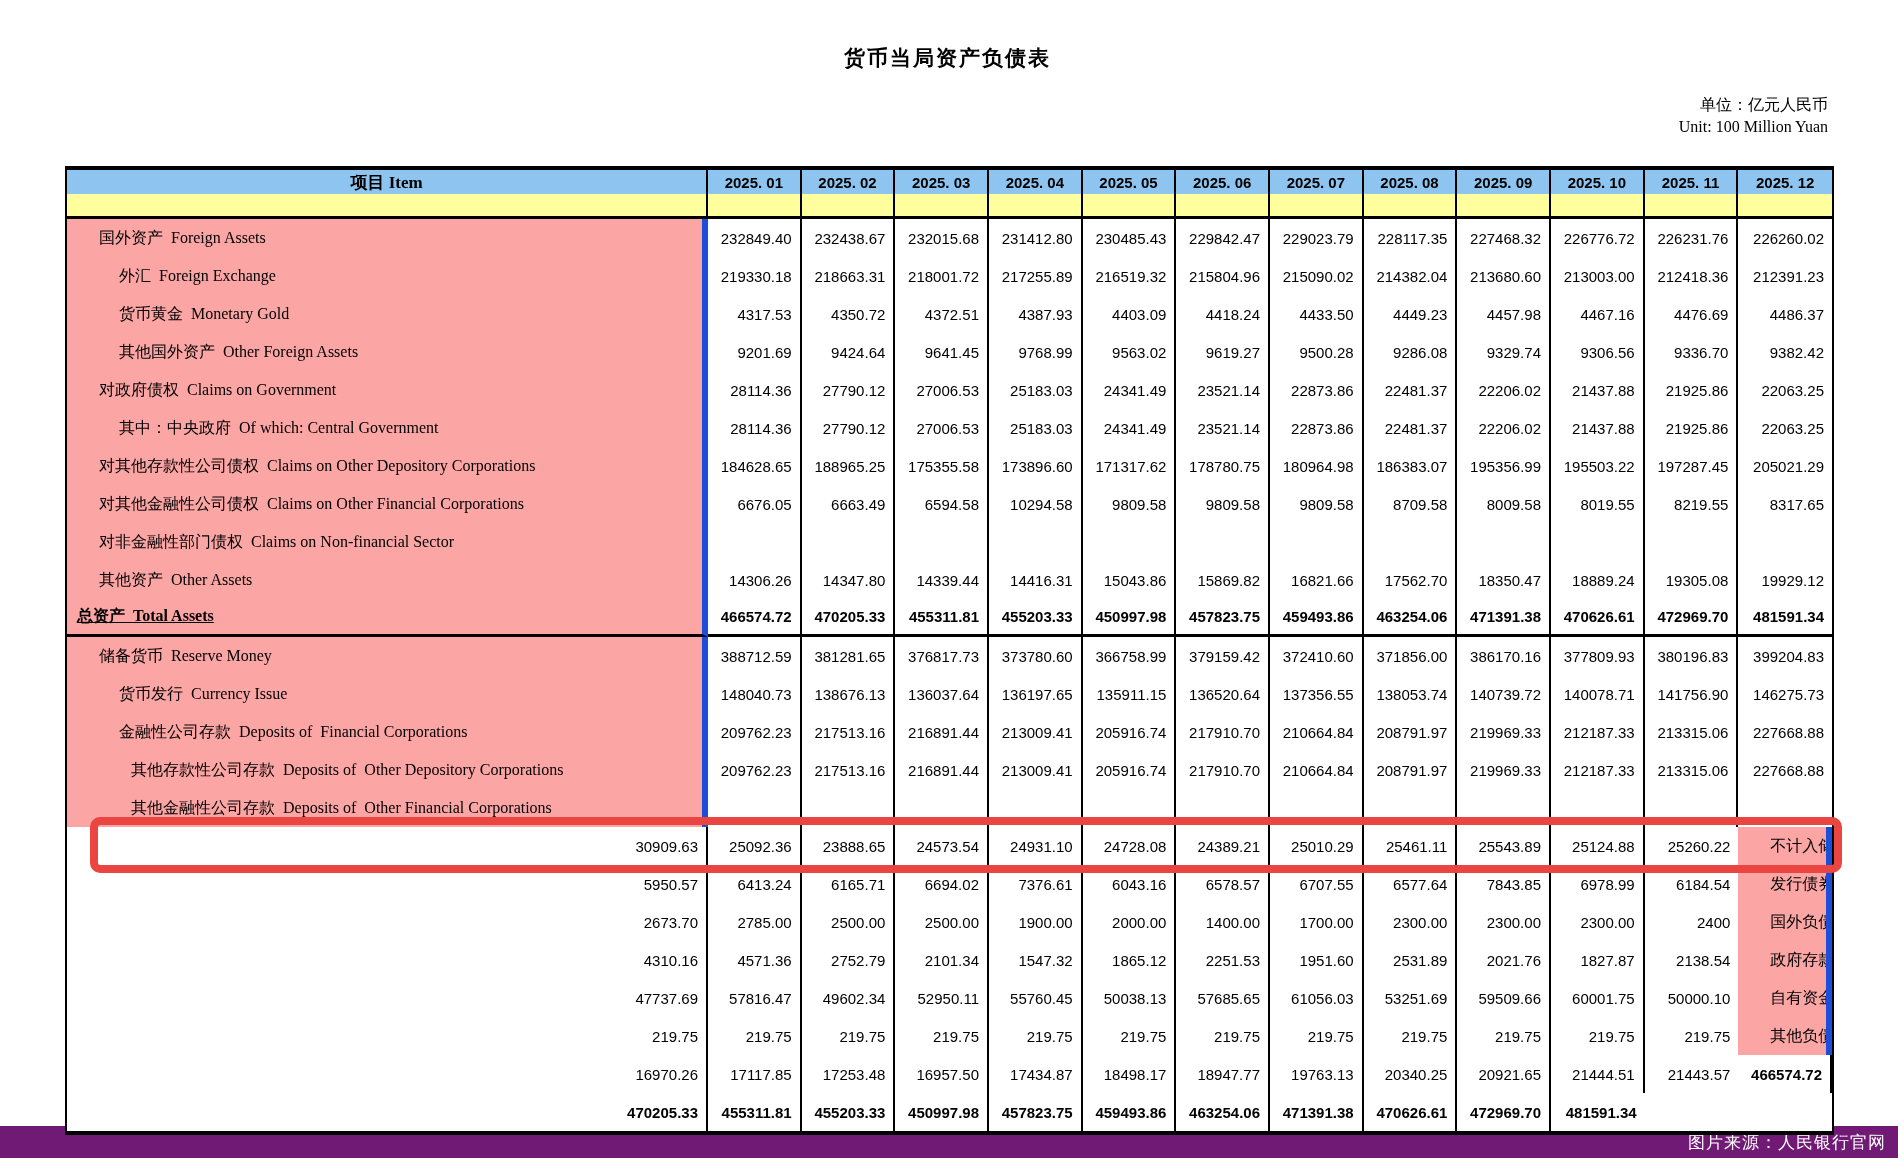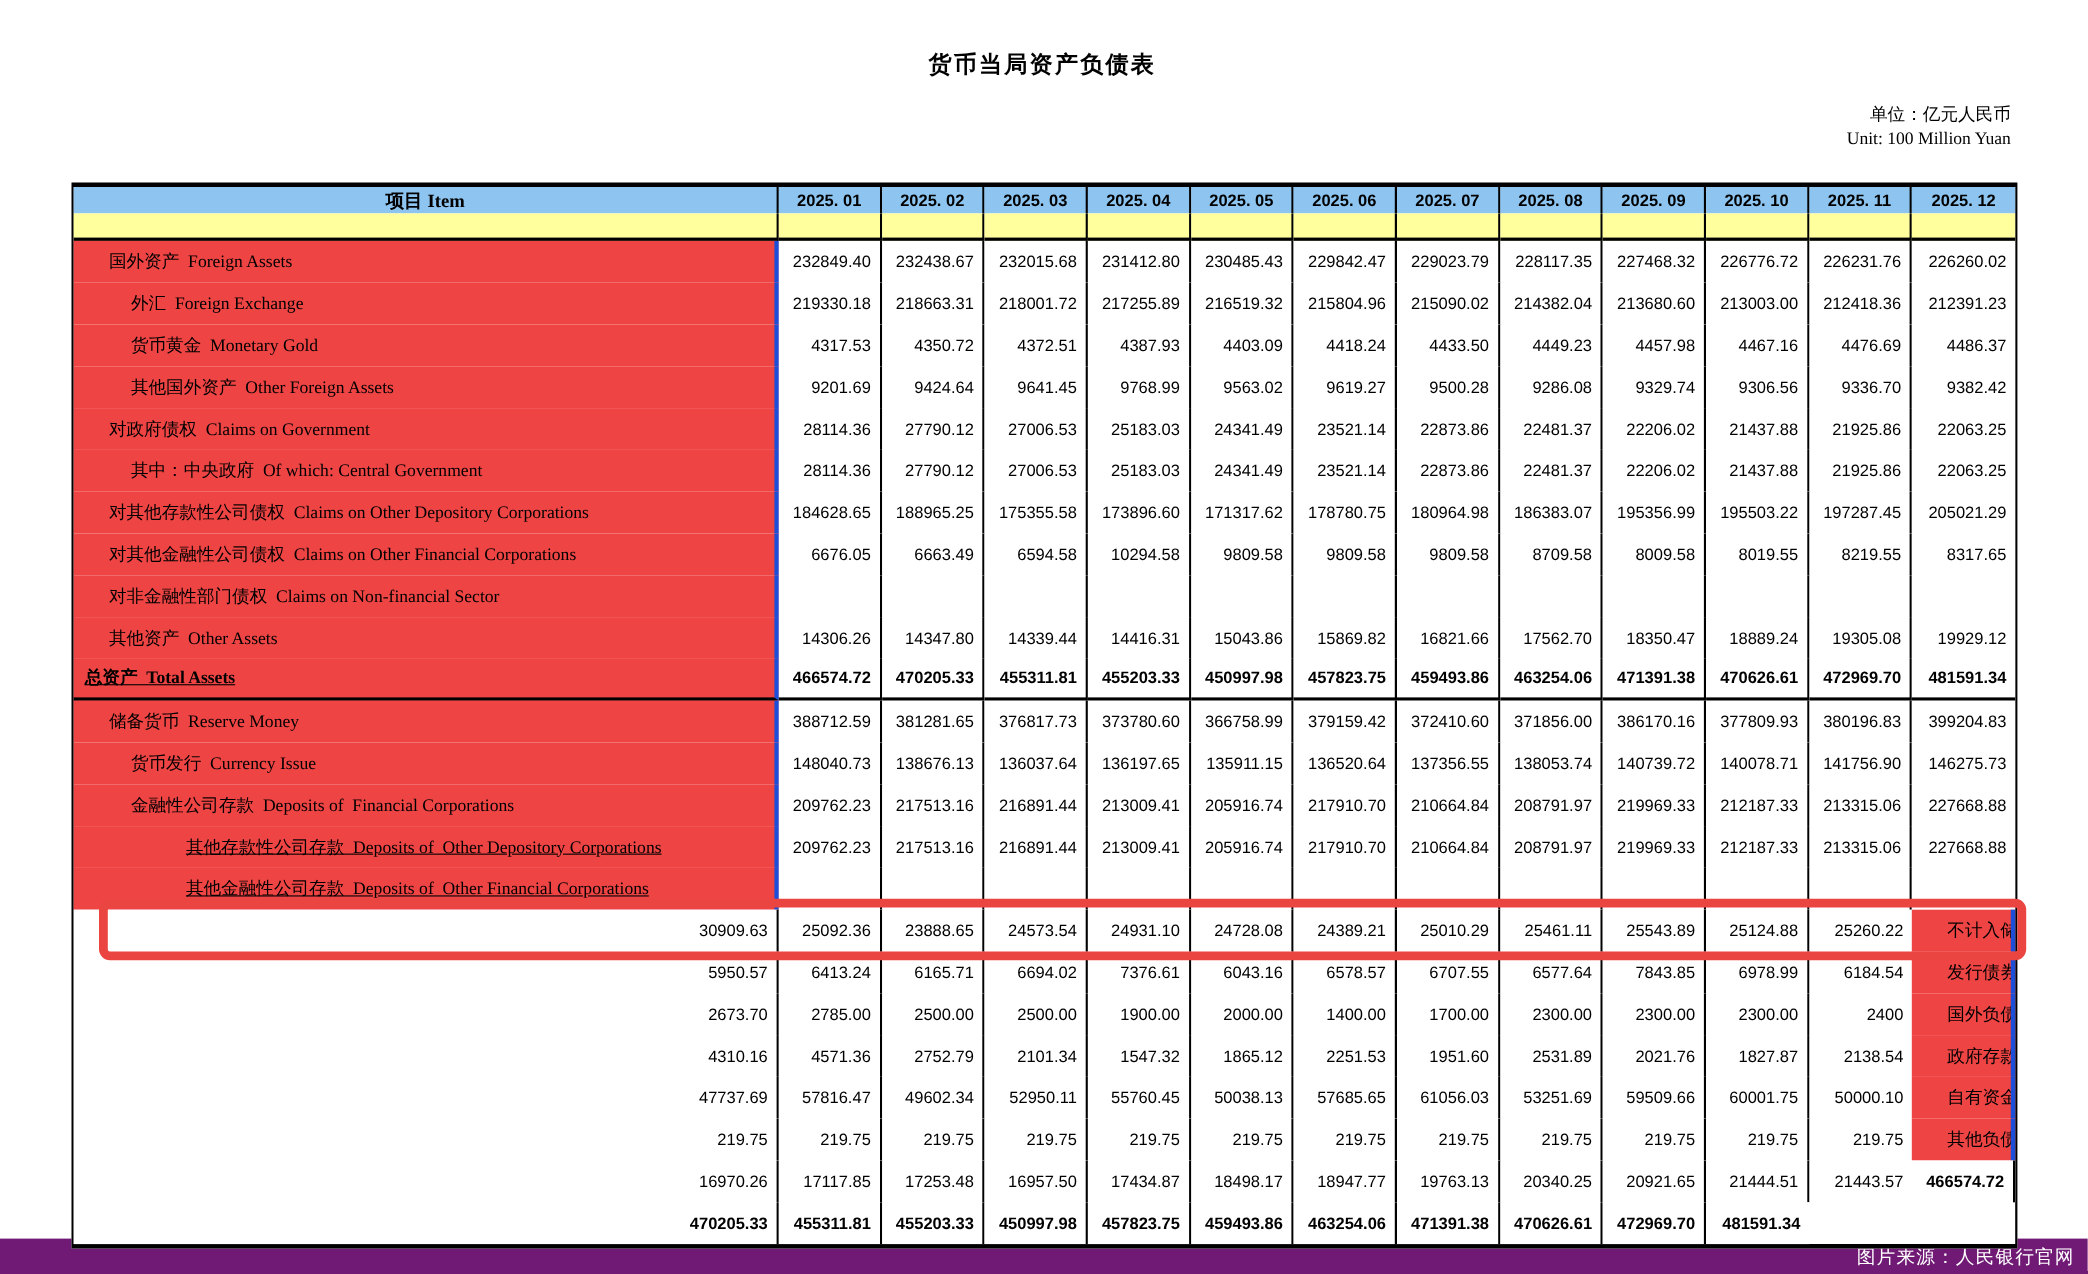--- a/index.html
+++ b/index.html
@@ -34,36 +34,36 @@
     background:#8dc5f0; height:24px; border-right:2px solid #000;
     display:flex; align-items:center; justify-content:center;
     font-weight:bold; font-size:15px; box-sizing:border-box;
   }
   .hl { font-family:"Liberation Serif","DejaVu Serif",serif; font-size:17px; }
   .hy {
     background:#ffff9e; height:25px; border-right:2px solid #000;
     border-bottom:3px solid #000; box-sizing:border-box;
   }
   .lab {
-    height:38px; border-right:4px solid #1d4ed8; display:flex; align-items:center;
+    height:38px; border-right:6px solid #1d4ed8; display:flex; align-items:center;
     font-family:"Liberation Serif","DejaVu Serif",serif; font-size:16px;
-    white-space:pre; overflow:hidden; box-sizing:border-box; background:#ef4444;
+    white-space:pre; overflow:hidden; box-sizing:border-box; background:#fca5a5;
   }
   .val {
     height:38px; border-right:2px solid #000; display:flex; align-items:center;
     justify-content:flex-end; padding-right:8px; font-size:15px;
     box-sizing:border-box; background:#fff; white-space:nowrap;
   }
   .lc { border-right:none; }
   .bold { font-weight:bold; }
   .sep { border-bottom:3px solid #000; }
   .ind0 { padding-left:10px;text-decoration:underline; }
   .ind1 { padding-left:32px; }
   .ind2 { padding-left:52px; }
-  .ind3 { padding-left:102px;text-decoration:underline; }
+  .ind3 { padding-left:64px; }
 
   .highlight-box {
     position:absolute; left:90px; top:817px; width:1752px; height:56px;
     border:8px solid #ea4540; border-radius:10px; box-sizing:border-box;
     pointer-events:none; z-index:5;
   }
 </style>
 </head>
 <body>
 

